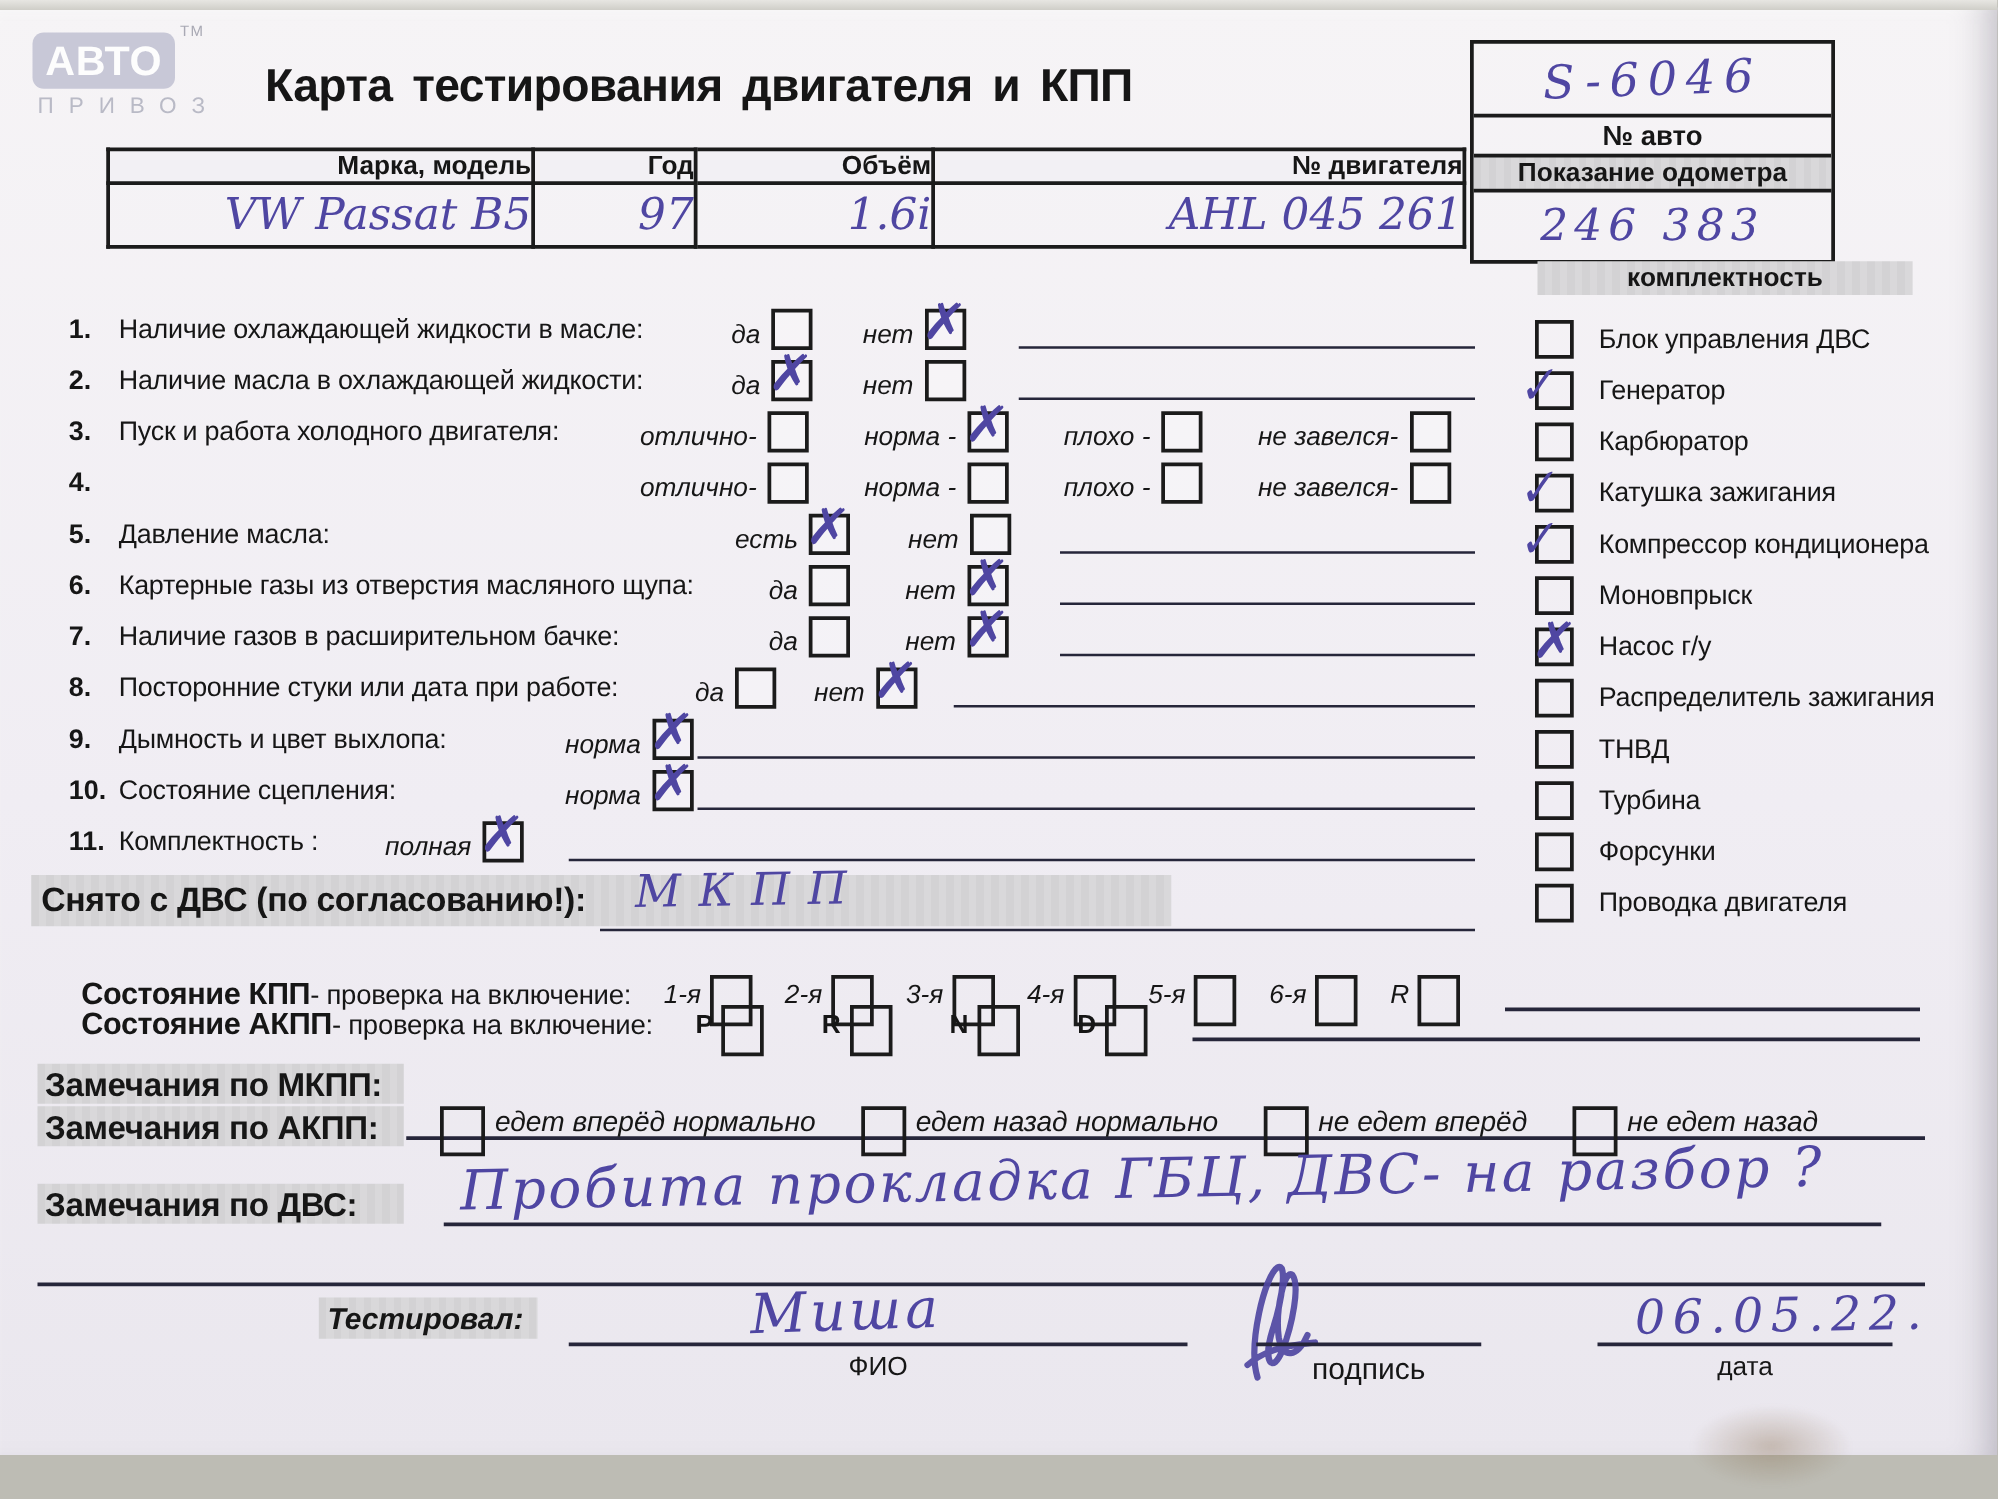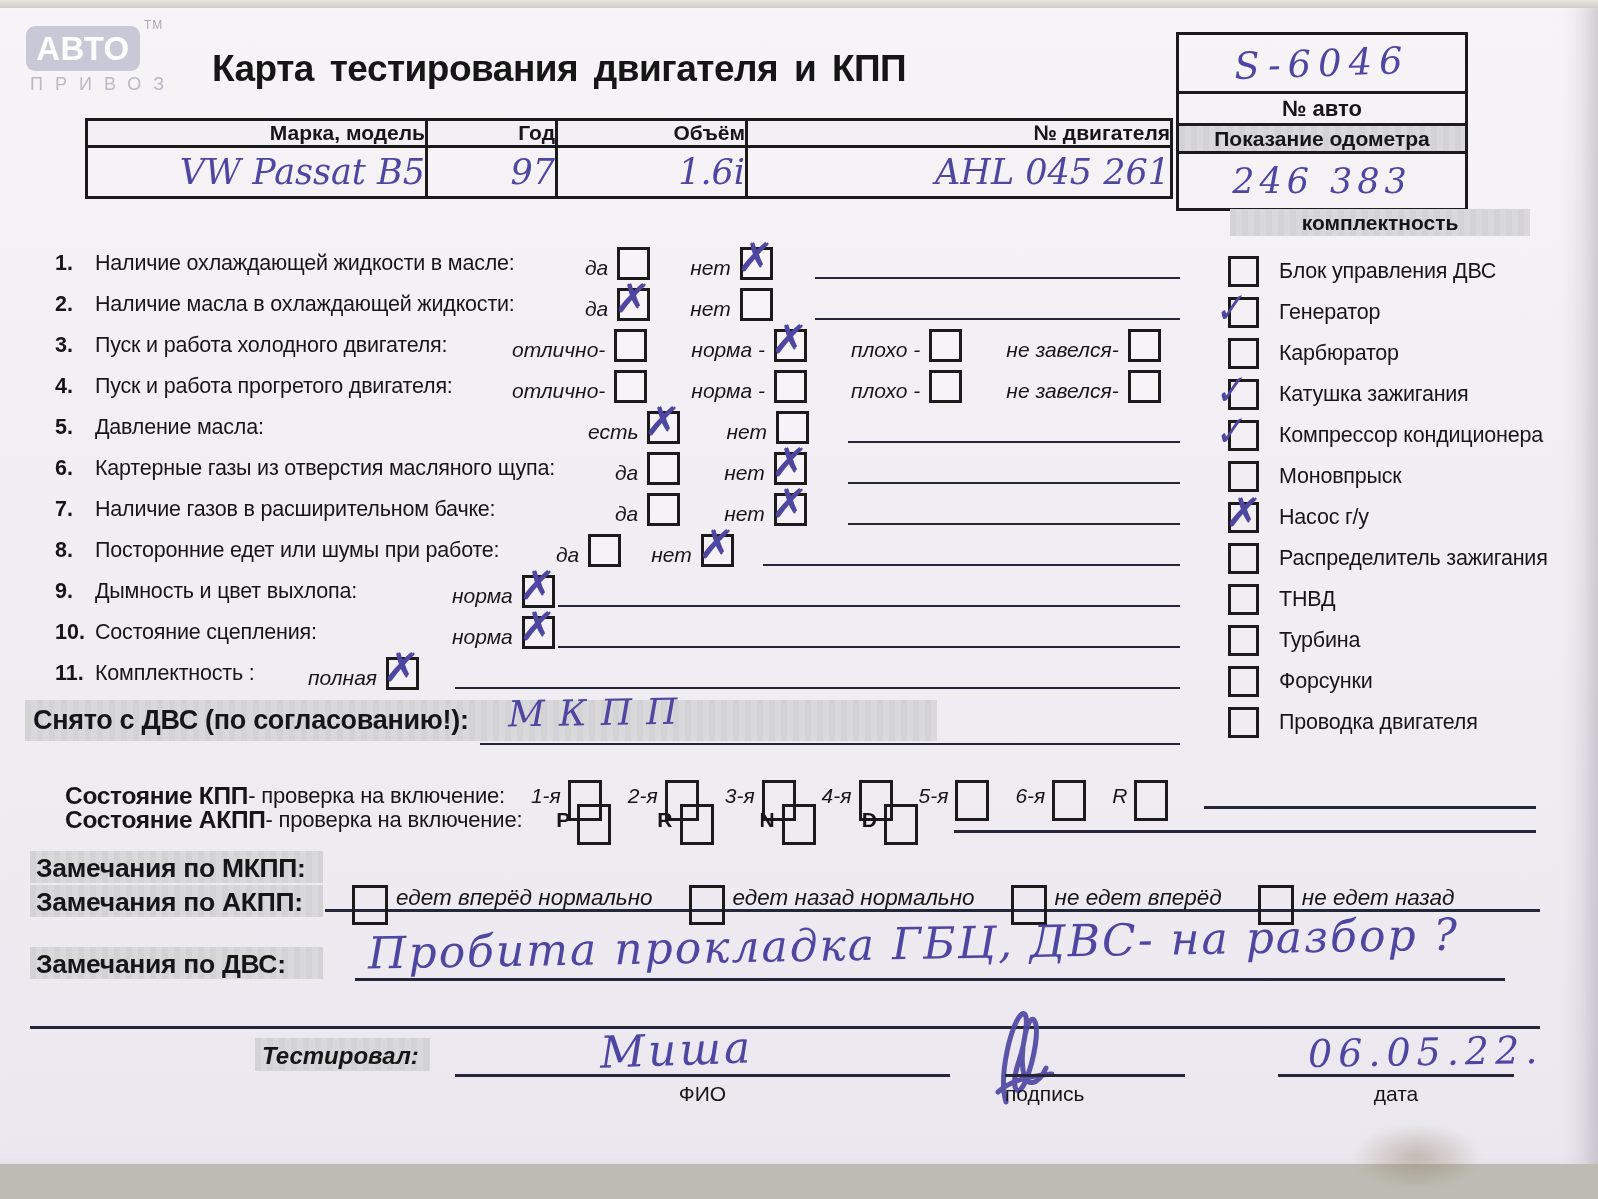--- a/index.html
+++ b/index.html
@@ -129,21 +129,21 @@
 
   
   #foot-line{left:30px;top:1020px;width:1510px;border-bottom:3px solid var(--line)}
   #tester-band{left:255px;top:1032px;width:175px;height:33px}
   #tester-label{left:262px;top:1036px;font-weight:bold;font-style:italic;font-size:24px}
   #fio-name{left:600px;top:1018px;font-size:44px;letter-spacing:3px;transform:rotate(-2deg)}
   #fio-line{left:455px;top:1068px;width:495px;border-bottom:3px solid var(--line)}
   #fio-caption{left:455px;top:1076px;width:495px;text-align:center;font-size:21px}
   #sign-svg{left:968px;top:998px}
   #sign-line{left:1005px;top:1068px;width:180px;border-bottom:3px solid var(--line)}
-  #sign-caption{left:1005px;top:1076px;width:180px;text-align:left;font-size:21px}
+  #sign-caption{left:1005px;top:1076px;width:180px;text-align:center;font-size:24px}
   #date-value{left:1308px;top:1024px;font-size:38px;letter-spacing:6px;transform:rotate(-1deg)}
   #date-line{left:1278px;top:1068px;width:236px;border-bottom:3px solid var(--line)}
   #date-caption{left:1278px;top:1076px;width:236px;text-align:center;font-size:21px}
 
   
   #tear-top{left:0;top:0;width:1598px;height:8px;background:linear-gradient(180deg,#e7e6e2,#cfcec8)}
   #smudge{left:1352px;top:1118px;width:130px;height:66px;border-radius:50%;
     background:radial-gradient(ellipse at center,rgba(128,100,66,.35),rgba(128,100,66,0) 70%);filter:blur(2px)}
 </style>
 </head>
@@ -299,21 +299,20 @@
             <span class="qbox"></span>
           </span>
           <span class="opt">
             <span class="olabel">не завелся-</span>
             <span class="qbox"></span>
           </span>
         </div>
       </div>
       <div class="q">
         <span class="num">4.</span>
-        <span class="qlabel">Пуск и работа прогретого двигателя:</span>
         <div class="opts">
           <span class="opt">
             <span class="olabel">отлично-</span>
             <span class="qbox"></span>
           </span>
           <span class="opt">
             <span class="olabel">норма -</span>
             <span class="qbox"></span>
           </span>
           <span class="opt">
@@ -372,21 +371,21 @@
             <span class="olabel">нет</span>
             <span class="qbox">
               <span class="mk">✗</span>
             </span>
           </span>
         </div>
         <span class="tail"></span>
       </div>
       <div class="q">
         <span class="num">8.</span>
-        <span class="qlabel">Посторонние едет или шумы при работе:</span>
+        <span class="qlabel">Посторонние стуки или дата при работе:</span>
         <div class="opts">
           <span class="opt">
             <span class="olabel">да</span>
             <span class="qbox"></span>
           </span>
           <span class="opt">
             <span class="olabel">нет</span>
             <span class="qbox">
               <span class="mk">✗</span>
             </span>

